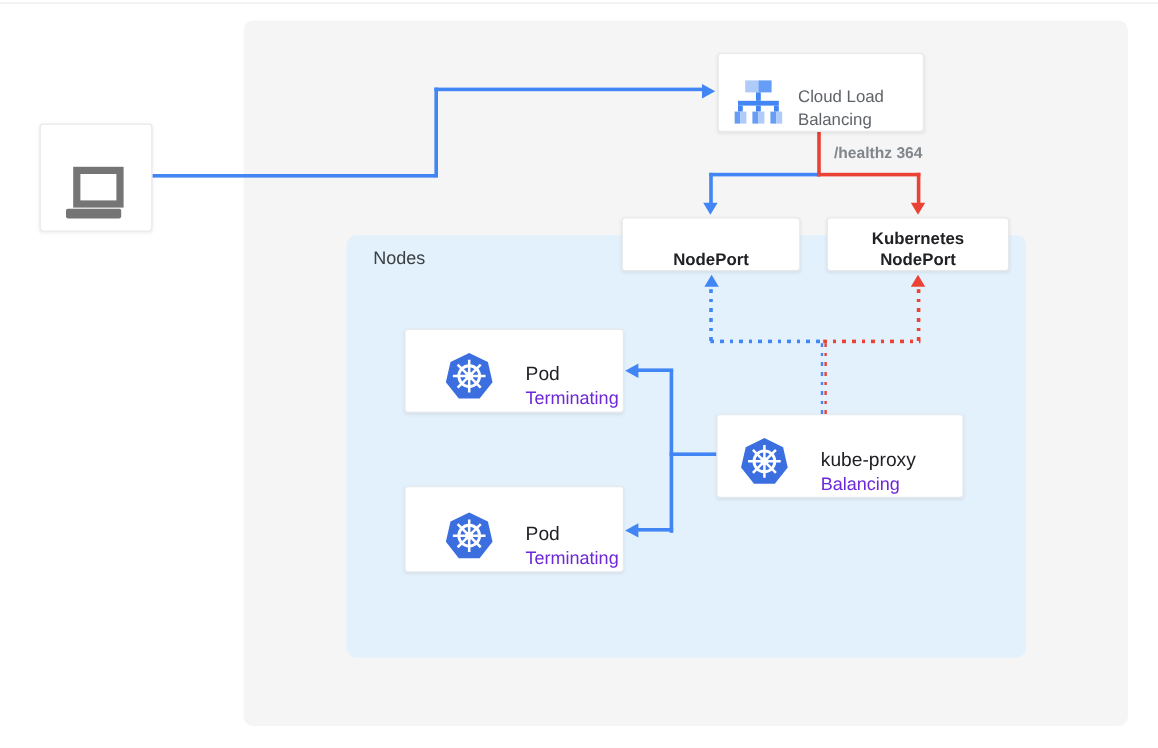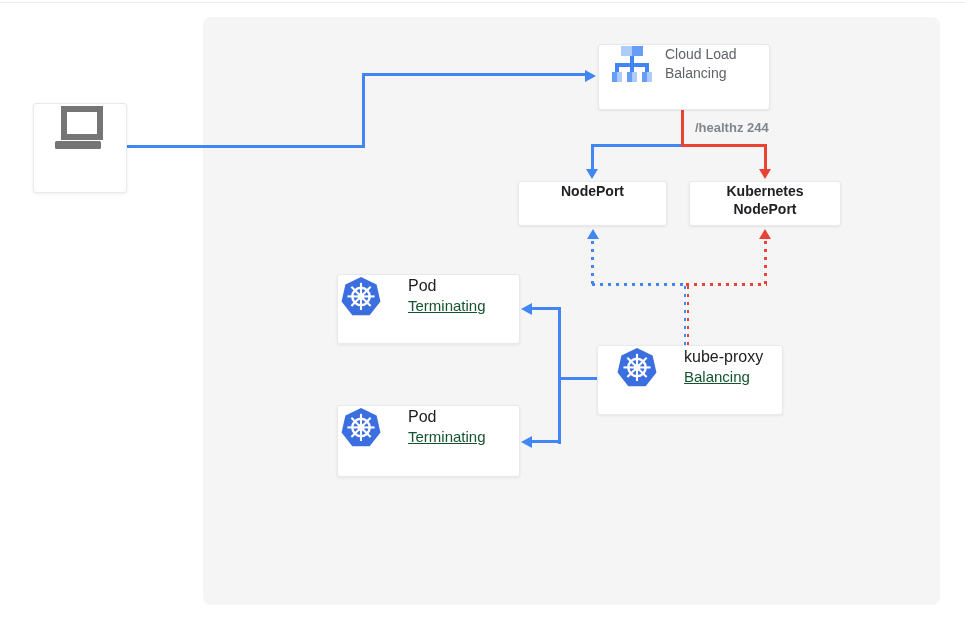--- a/index.html
+++ b/index.html
@@ -15,36 +15,36 @@
   .nodes-group {
     position:absolute; left:289px; top:196px; width:566px; height:352px;
     background:#e3f1fc; border-radius:8px;
   }
   .nodes-label {
     position:absolute; left:22px; top:11px; font-size:15px; color:#3c4043;
   }
   .card {
     position:absolute; background:#fff; border:1px solid #e7e9ec;
     border-radius:3px; box-shadow:0 1px 3px rgba(0,0,0,0.07);
-    display:flex; align-items:flex-start;
+    display:flex; align-items:flex-end;
   }
   .client-card { left:33px; top:103px; width:94px; height:90px; justify-content:center; }
   .lb-card { left:598px; top:44px; width:172px; height:66px; padding-left:13px; }
   .lb-text { margin-left:13px; font-size:14px; line-height:19px; color:#5f6368; }
   .port-card { justify-content:center; text-align:center; }
   .nodeport-card { left:518px; top:181px; width:149px; height:45px; }
   .healthcheck-card { left:689px; top:181px; width:152px; height:45px; }
   .port-label { font-size:14px; font-weight:bold; color:#202124; line-height:18px; }
-  .pod-card { width:183px; height:70px; padding-left:0; }
+  .pod-card { width:183px; height:70px; padding-left:30px; }
   .pod1 { left:337px; top:274px; }
   .pod2 { left:337px; top:405px; width:183px; height:72px; }
-  .kp-card { left:597px; top:345px; width:186px; height:70px; padding-left:16px; }
+  .kp-card { left:597px; top:345px; width:206px; height:70px; padding-left:16px; }
   .card-texts { margin-left:24px; }
   .card-title { font-size:16px; color:#202124; line-height:21px; }
-  .card-sub { font-size:15px; color:#14532d; line-height:20px;text-decoration:underline; }
+  .card-sub { font-size:15px; color:#6d28d9; line-height:20px; }
 
   .line { position:absolute; }
   .blue  { background:#4285f4; }
   .red   { background:#ea4335; }
   .h3 { height:3px; } .w3 { width:3px; }
   .dot-h-blue { height:3px; background:repeating-linear-gradient(90deg,#4285f4 0 3px,transparent 3px 8px); }
   .dot-h-red  { height:3px; background:repeating-linear-gradient(90deg,#ea4335 0 3px,transparent 3px 8px); }
   .dot-v-blue { width:3px; background:repeating-linear-gradient(180deg,#4285f4 0 3px,transparent 3px 8px); }
   .dot-v-red  { width:3px; background:repeating-linear-gradient(180deg,#ea4335 0 3px,transparent 3px 8px); }
   .dot-v-thin-blue { width:2px; background:repeating-linear-gradient(180deg,#4285f4 0 3px,transparent 3px 8px); }
@@ -62,34 +62,37 @@
     position:absolute; left:695px; top:120px; font-size:13px; font-weight:bold; color:#80868b;
   }
 </style>
 </head>
 <body>
 
 <div id="stage">
   <div class="hairline"></div>
   <div class="panel"></div>
 
+  <div class="nodes-group">
+    <div class="nodes-label">Nodes</div>
+  </div>
 
   <div class="line blue h3" style="left:127px; top:145px; width:236px;"></div>
   <div class="line blue w3" style="left:362px; top:73px; height:75px;"></div>
   <div class="line blue h3" style="left:362px; top:73px; width:223px;"></div>
   <div class="arr arr-right-blue" style="left:585px; top:70px;"></div>
 
   <div class="line red w3" style="left:681px; top:110px; height:37px;"></div>
   <div class="line blue h3" style="left:591px; top:144px; width:92px;"></div>
   <div class="line red h3" style="left:681px; top:144px; width:86px;"></div>
   <div class="line blue w3" style="left:591px; top:144px; height:26px;"></div>
   <div class="arr arr-down-blue" style="left:586px; top:169px;"></div>
   <div class="line red w3" style="left:764px; top:144px; height:26px;"></div>
   <div class="arr arr-down-red" style="left:759px; top:169px;"></div>
-  <div class="healthz">/healthz 244</div>
+  <div class="healthz">/healthz 364</div>
 
   <div class="arr arr-up-blue" style="left:587px; top:229px;"></div>
   <div class="line dot-v-blue" style="left:591px; top:241px; height:45px;"></div>
   <div class="arr arr-up-red" style="left:759px; top:229px;"></div>
   <div class="line dot-v-red" style="left:764px; top:241px; height:45px;"></div>
   <div class="line dot-h-blue" style="left:592px; top:283px; width:94px;"></div>
   <div class="line dot-h-red" style="left:686px; top:283px; width:81px;"></div>
   <div class="line dot-v-thin-blue" style="left:684px; top:286px; height:59px;"></div>
   <div class="line dot-v-thin-red" style="left:687px; top:286px; height:59px;"></div>
 

